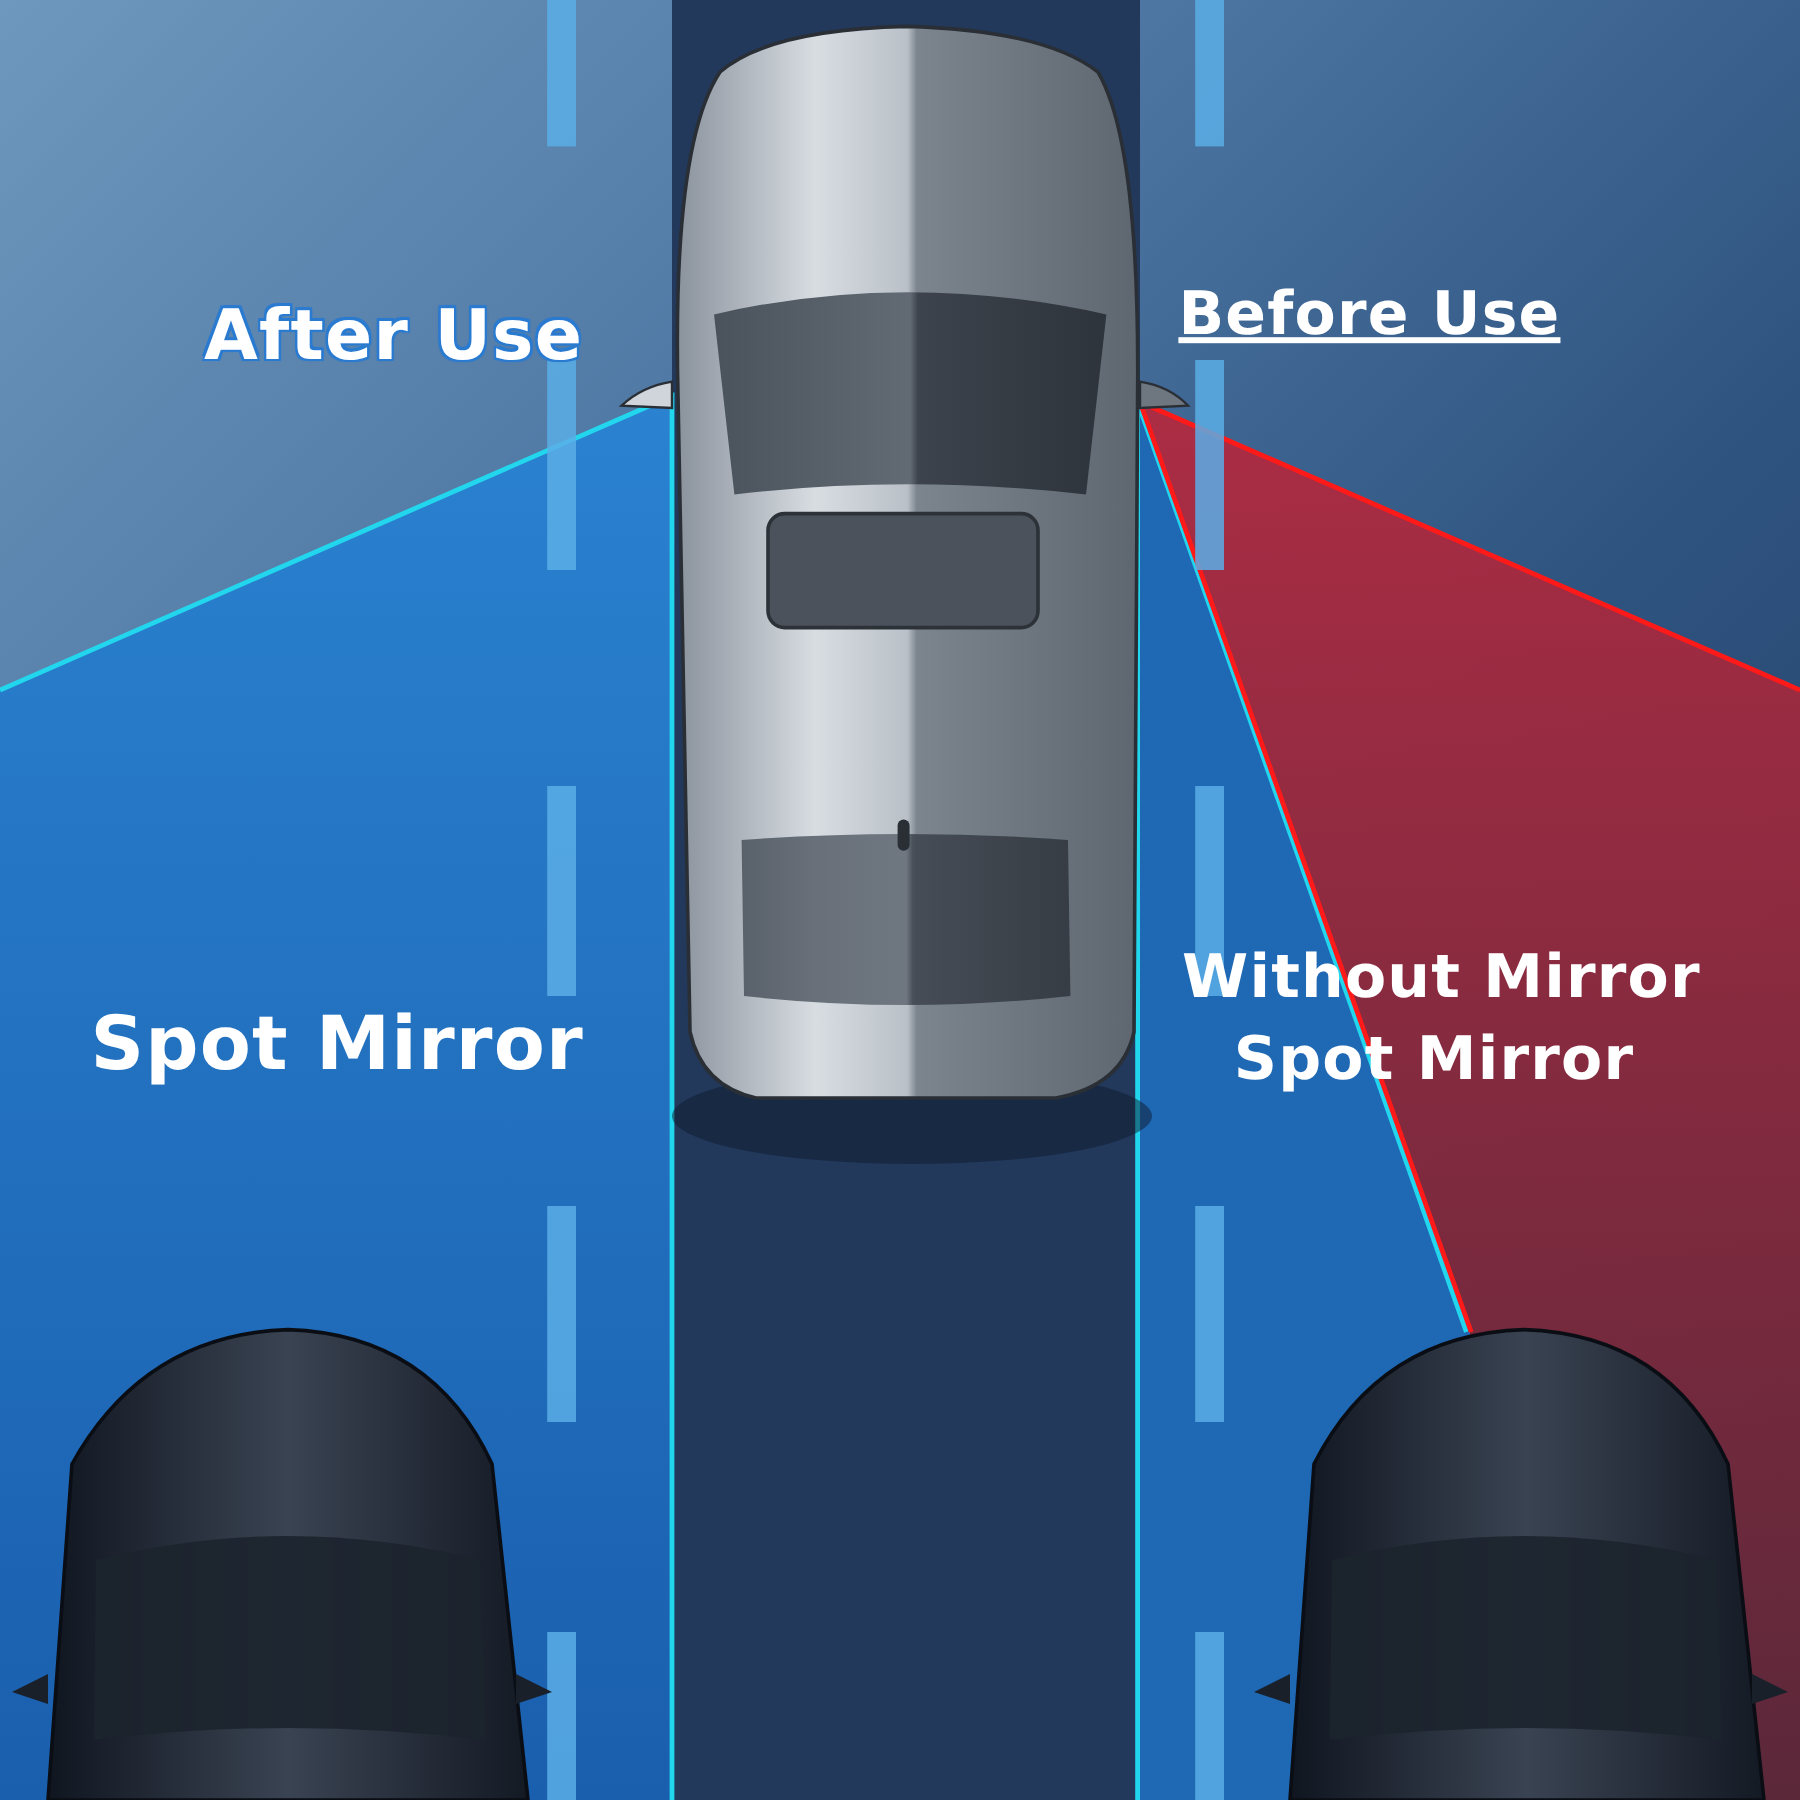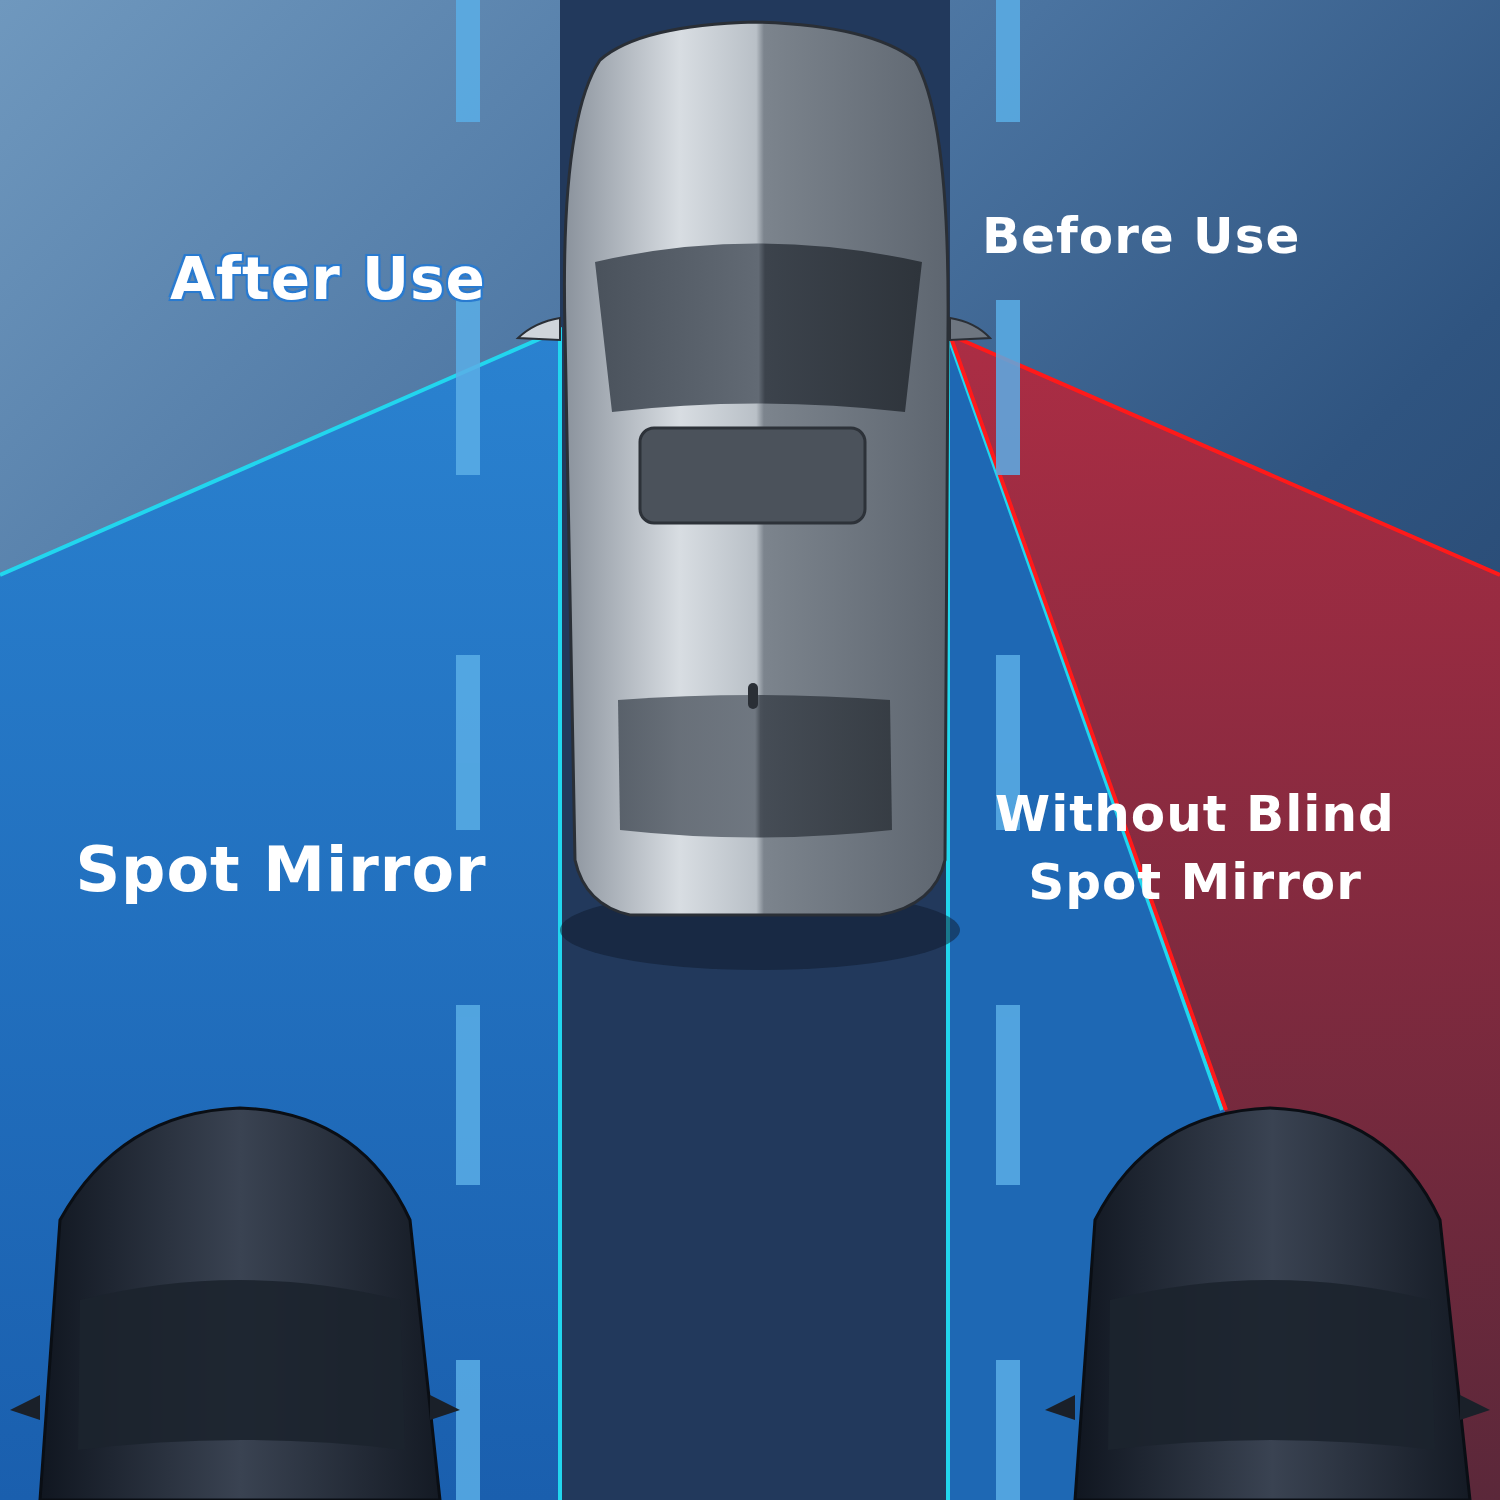--- a/index.html
+++ b/index.html
@@ -2,21 +2,21 @@
 <html><head>
 <meta charset="utf-8">
 <style>
   html, body { margin: 0; padding: 0; }
   body { width: 1500px; height: 1500px; overflow: hidden; font-family: "DejaVu Sans", sans-serif; }
   .scene { position: relative; width: 1500px; height: 1500px; overflow: hidden;
     background: linear-gradient(135deg, #6f98be 0%, #4a73a0 35%, #2f5480 60%, #1f3a60 100%); }
   .scene svg { position: absolute; left: 0; top: 0; }
   .label { position: absolute; color: #ffffff; font-weight: 900; font-family: "DejaVu Sans", sans-serif; letter-spacing: 1px; white-space: nowrap; }
   .after { left: 170px; top: 208px; font-size: 58px; text-shadow: 0 0 3px #2a7bd0, 2px 2px 0 #2a7bd0, -2px -2px 0 #2a7bd0, 2px -2px 0 #2a7bd0, -2px 2px 0 #2a7bd0; margin-top: 37px; }
-  .before { left: 982px; top: 207px; font-size: 50px; }
+  .before { left: 982px; top: 232px; font-size: 50px; text-decoration: underline; }
   .with { left: 56px; top: 826px; font-size: 62px; line-height: 88px; text-align: center; width: 450px; }
   .without { left: 985px; top: 780px; font-size: 50px; line-height: 68px; text-align: center; width: 420px; }
 </style>
 </head>
 <body>
 
 <div class="scene">
   <svg width="1500" height="1500" viewBox="0 0 1500 1500">
     <defs>
       <linearGradient id="silver" x1="0" y1="0" x2="1" y2="0">
@@ -97,16 +97,16 @@
       <path d="M1460,1395 L1490,1410 L1460,1420 Z" fill="#1a2029"></path>
     </g>
   </svg>
 
   <div class="label after">After Use</div>
   <div class="label before">Before Use</div>
   <div class="label with">
     <div>Spot Mirror</div>
   </div>
   <div class="label without">
-    <div>Without Blind</div>
+    <div>Without Mirror</div>
     <div>Spot Mirror</div>
   </div>
 </div>
 
 </body></html>

